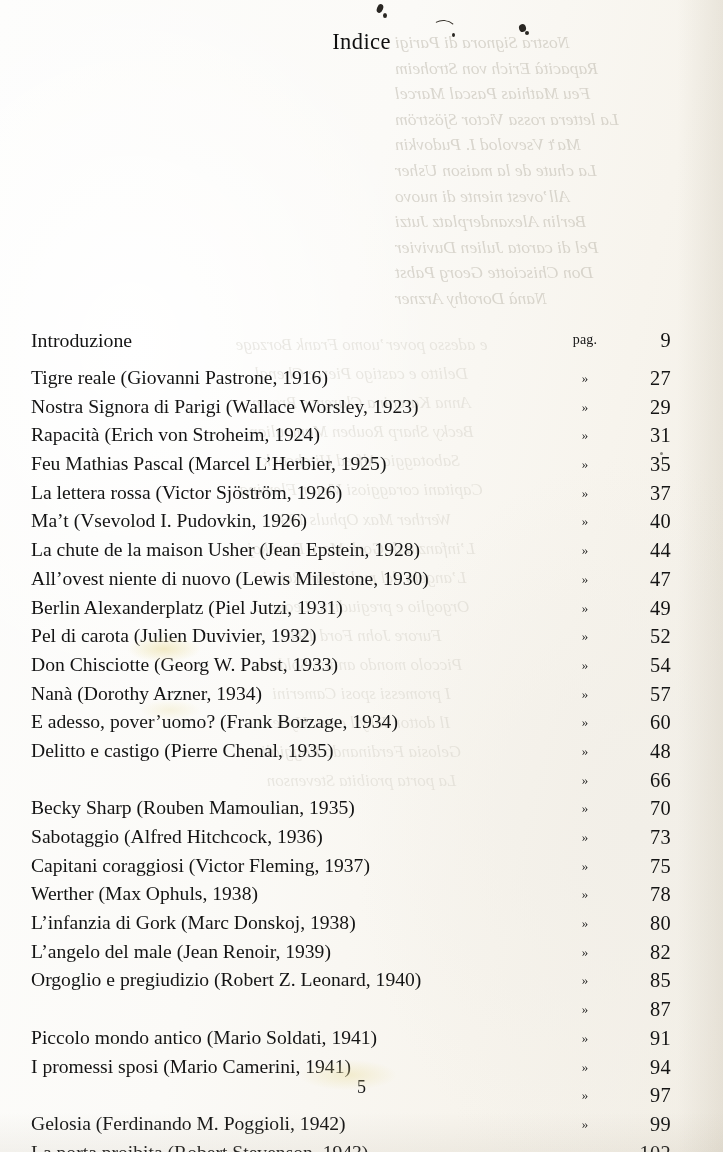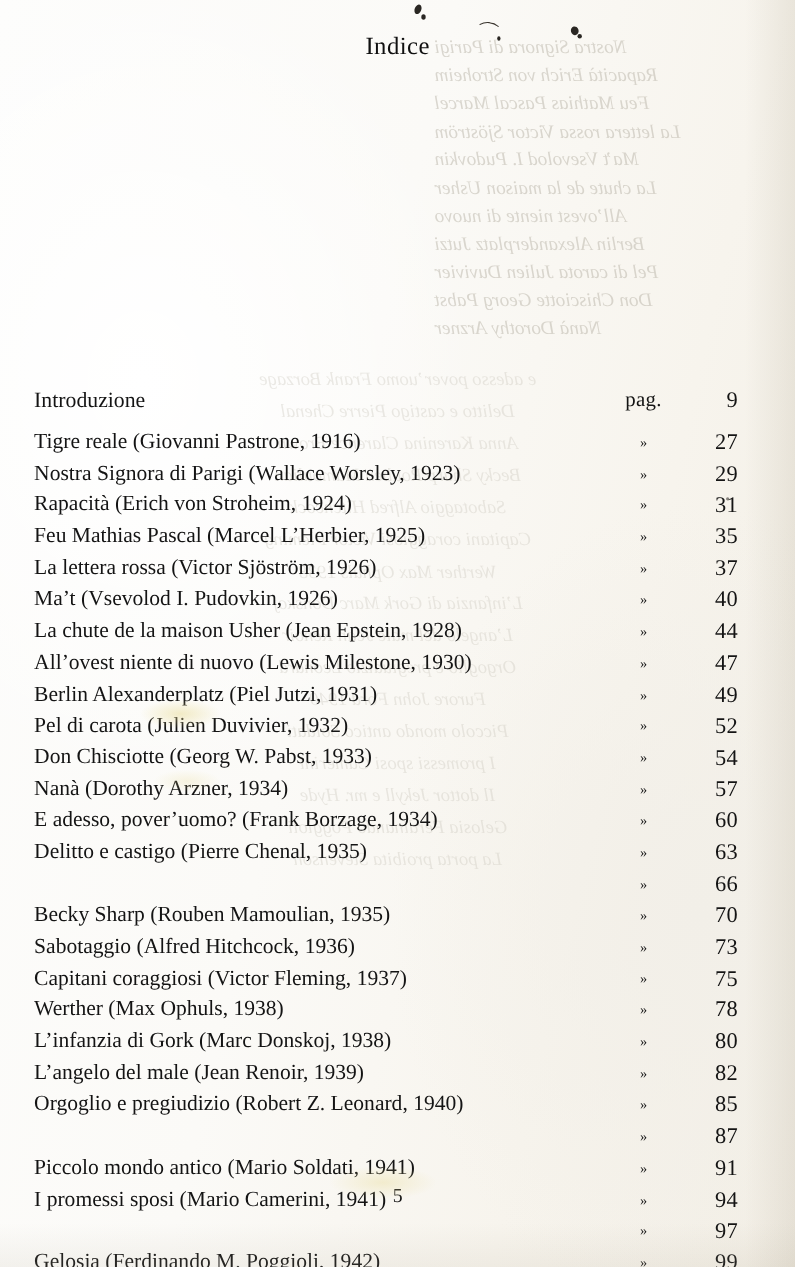--- a/index.html
+++ b/index.html
@@ -73,34 +73,34 @@
     left: 31px;
     width: 620px;
   }
   .toc-row {
     position: relative;
     height: 28.7px;
     line-height: 28.7px;
     font-size: 19.6px;
     white-space: nowrap;
   }
-  .toc-row.intro { height: 39px; line-height: 30px; font-size: 19.8px; margin-top: 24px; }
+  .toc-row.intro { height: 39px; line-height: 30px; font-size: 19.8px; }
   .entry { display: inline-block; }
   .entry .ttl { }
   .entry .meta { font-style: normal; }
 
   .lead {
     position: absolute;
     left: 525px;
     top: 0;
     width: 58px;
     text-align: center;
     font-size: 19.6px;
   }
-  .lead.pag { font-size: 19px; letter-spacing: .2px; }
+  .lead.pag { font-size: 14px; letter-spacing: .2px; }
   .lead.gm  { font-size: 13px; color: #1b1b1b; }
 
   .pg {
     position: absolute;
     left: 556px;
     top: 0;
     width: 84px;
     text-align: right;
     font-size: 20.4px;
     letter-spacing: .3px;
@@ -197,21 +197,21 @@
       <div class="toc-row"><span class="entry"><span class="ttl">Feu Mathias Pascal</span><span class="meta"> (Marcel L’Herbier, 1925)</span></span><span class="lead gm">»</span><span class="pg">35</span></div>
       <div class="toc-row"><span class="entry"><span class="ttl">La lettera rossa</span><span class="meta"> (Victor Sjöström, 1926)</span></span><span class="lead gm">»</span><span class="pg">37</span></div>
       <div class="toc-row"><span class="entry"><span class="ttl">Ma’t</span><span class="meta"> (Vsevolod I. Pudovkin, 1926)</span></span><span class="lead gm">»</span><span class="pg">40</span></div>
       <div class="toc-row"><span class="entry"><span class="ttl">La chute de la maison Usher</span><span class="meta"> (Jean Epstein, 1928)</span></span><span class="lead gm">»</span><span class="pg">44</span></div>
       <div class="toc-row"><span class="entry"><span class="ttl">All’ovest niente di nuovo</span><span class="meta"> (Lewis Milestone, 1930)</span></span><span class="lead gm">»</span><span class="pg">47</span></div>
       <div class="toc-row"><span class="entry"><span class="ttl">Berlin Alexanderplatz</span><span class="meta"> (Piel Jutzi, 1931)</span></span><span class="lead gm">»</span><span class="pg">49</span></div>
       <div class="toc-row"><span class="entry"><span class="ttl">Pel di carota</span><span class="meta"> (Julien Duvivier, 1932)</span></span><span class="lead gm">»</span><span class="pg">52</span></div>
       <div class="toc-row"><span class="entry"><span class="ttl">Don Chisciotte</span><span class="meta"> (Georg W. Pabst, 1933)</span></span><span class="lead gm">»</span><span class="pg">54</span></div>
       <div class="toc-row"><span class="entry"><span class="ttl">Nanà</span><span class="meta"> (Dorothy Arzner, 1934)</span></span><span class="lead gm">»</span><span class="pg">57</span></div>
       <div class="toc-row"><span class="entry"><span class="ttl">E adesso, pover’uomo?</span><span class="meta"> (Frank Borzage, 1934)</span></span><span class="lead gm">»</span><span class="pg">60</span></div>
-      <div class="toc-row"><span class="entry"><span class="ttl">Delitto e castigo</span><span class="meta"> (Pierre Chenal, 1935)</span></span><span class="lead gm">»</span><span class="pg">63</span></div>
+      <div class="toc-row"><span class="entry"><span class="ttl">Delitto e castigo</span><span class="meta"> (Pierre Chenal, 1935)</span></span><span class="lead gm">»</span><span class="pg">48</span></div>
       <div class="toc-row"><span class="lead gm">»</span><span class="pg">66</span></div>
       <div class="toc-row"><span class="entry"><span class="ttl">Becky Sharp</span><span class="meta"> (Rouben Mamoulian, 1935)</span></span><span class="lead gm">»</span><span class="pg">70</span></div>
       <div class="toc-row"><span class="entry"><span class="ttl">Sabotaggio</span><span class="meta"> (Alfred Hitchcock, 1936)</span></span><span class="lead gm">»</span><span class="pg">73</span></div>
       <div class="toc-row"><span class="entry"><span class="ttl">Capitani coraggiosi</span><span class="meta"> (Victor Fleming, 1937)</span></span><span class="lead gm">»</span><span class="pg">75</span></div>
       <div class="toc-row"><span class="entry"><span class="ttl">Werther</span><span class="meta"> (Max Ophuls, 1938)</span></span><span class="lead gm">»</span><span class="pg">78</span></div>
       <div class="toc-row"><span class="entry"><span class="ttl">L’infanzia di Gork</span><span class="meta"> (Marc Donskoj, 1938)</span></span><span class="lead gm">»</span><span class="pg">80</span></div>
       <div class="toc-row"><span class="entry"><span class="ttl">L’angelo del male</span><span class="meta"> (Jean Renoir, 1939)</span></span><span class="lead gm">»</span><span class="pg">82</span></div>
       <div class="toc-row"><span class="entry"><span class="ttl">Orgoglio e pregiudizio</span><span class="meta"> (Robert Z. Leonard, 1940)</span></span><span class="lead gm">»</span><span class="pg">85</span></div>
       <div class="toc-row"><span class="lead gm">»</span><span class="pg">87</span></div>
       <div class="toc-row"><span class="entry"><span class="ttl">Piccolo mondo antico</span><span class="meta"> (Mario Soldati, 1941)</span></span><span class="lead gm">»</span><span class="pg">91</span></div>

